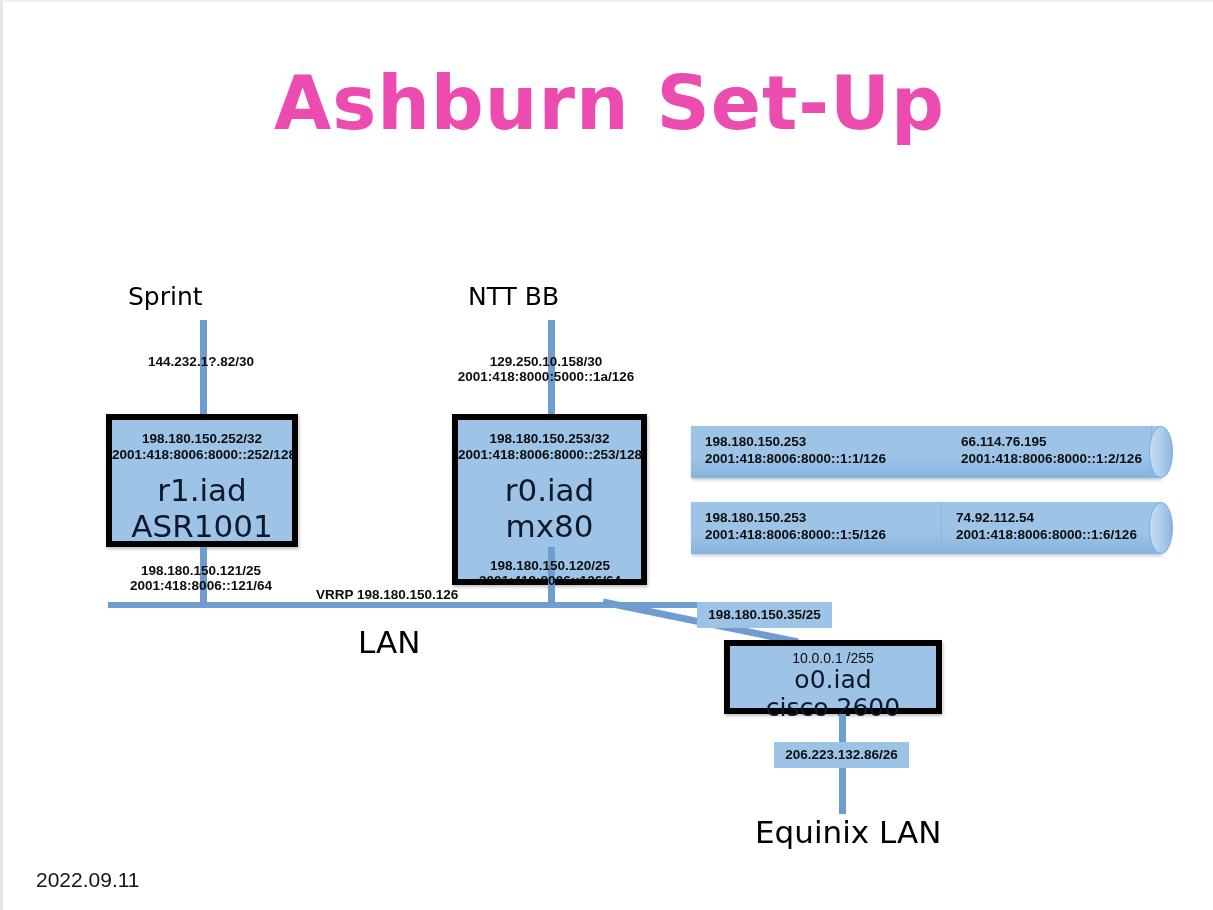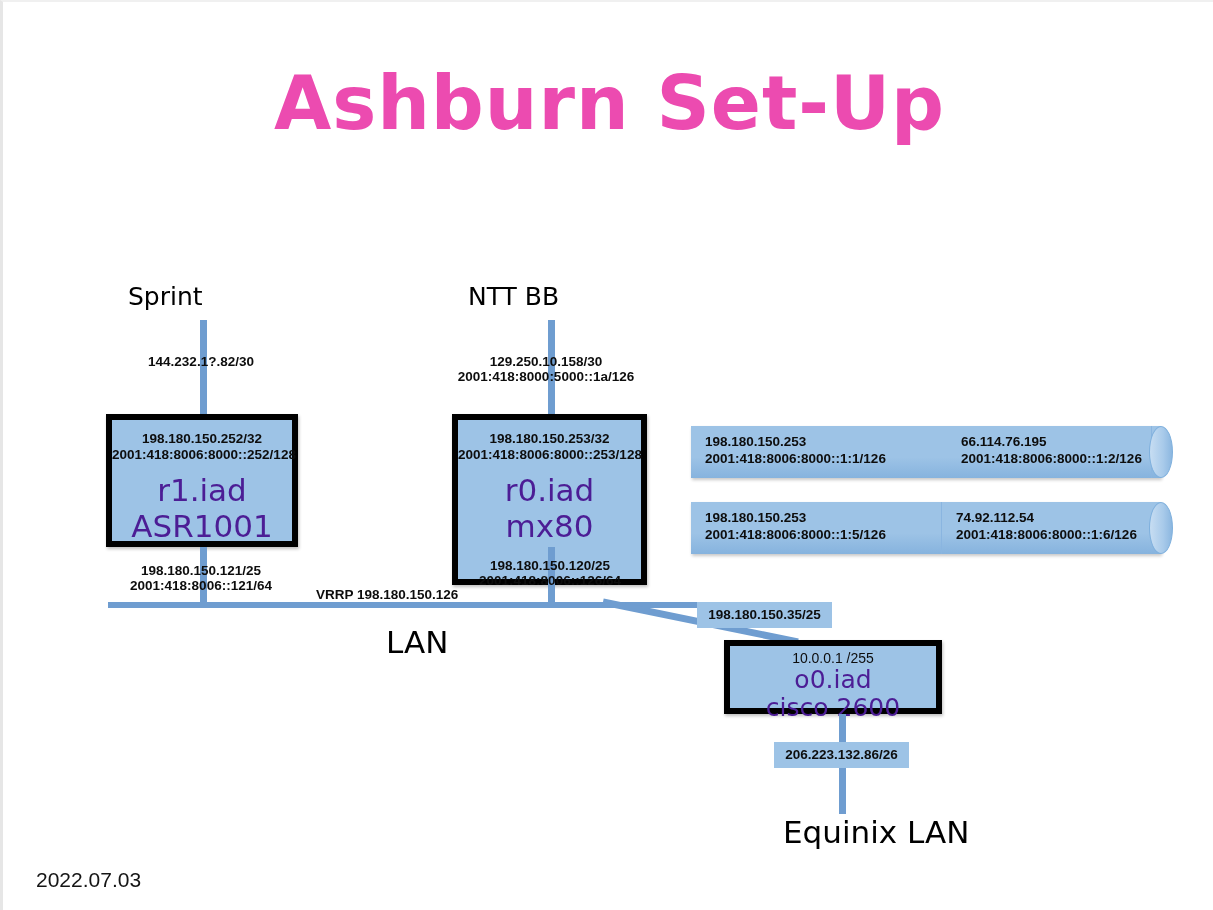--- a/index.html
+++ b/index.html
@@ -89,21 +89,21 @@
     font-family: "Liberation Sans", sans-serif;
     font-size: 13.5px;
     font-weight: bold;
     color: #0d0d0d;
     line-height: 16px;
     white-space: nowrap;
   }
   .router .rname {
     font-family: "DejaVu Sans", sans-serif;
     font-size: 31px;
-    color: #4c1d95;
+    color: #0f172a;
     line-height: 36px;
     white-space: nowrap;
   }
 
   
   .cylinder {
     position: absolute;
     height: 52px;
     background: linear-gradient(to bottom, #9dc3e6 0%, #9dc3e6 60%, #86b3de 100%);
     box-shadow: 1px 2px 3px rgba(0,0,0,0.22);
@@ -150,21 +150,20 @@
     box-sizing: border-box;
   }
 
   
   .bigtext {
     position: absolute;
     font-family: "DejaVu Sans", sans-serif;
     font-size: 31px;
     color: #000000;
     white-space: nowrap;
-    margin-left: 28px;
   }
 
   .diag {
     position: absolute;
     pointer-events: none;
   }
 </style>
 </head>
 <body>
 
@@ -235,15 +234,15 @@
   <div class="router" style="left:721px; top:638px; width:218px; height:74px;">
     <div class="rip" style="margin-top:4px; font-size:14px; font-weight:normal;">10.0.0.1 /255</div>
     <div class="rname" style="font-size:25px; line-height:28px;">o0.iad</div>
     <div class="rname" style="font-size:25px; line-height:28px;">cisco 2600</div>
   </div>
 
   <div class="vline" style="left:836px; top:712px; height:100px;"></div>
   <div class="badge" style="left:771px; top:740px; width:135px; height:26px;">206.223.132.86/26</div>
   <div class="bigtext" style="left:752px; top:812px;">Equinix LAN</div>
 
-  <div class="datestamp">2022.07.03</div>
+  <div class="datestamp">2022.09.11</div>
 
 </div>
 
 </body></html>

